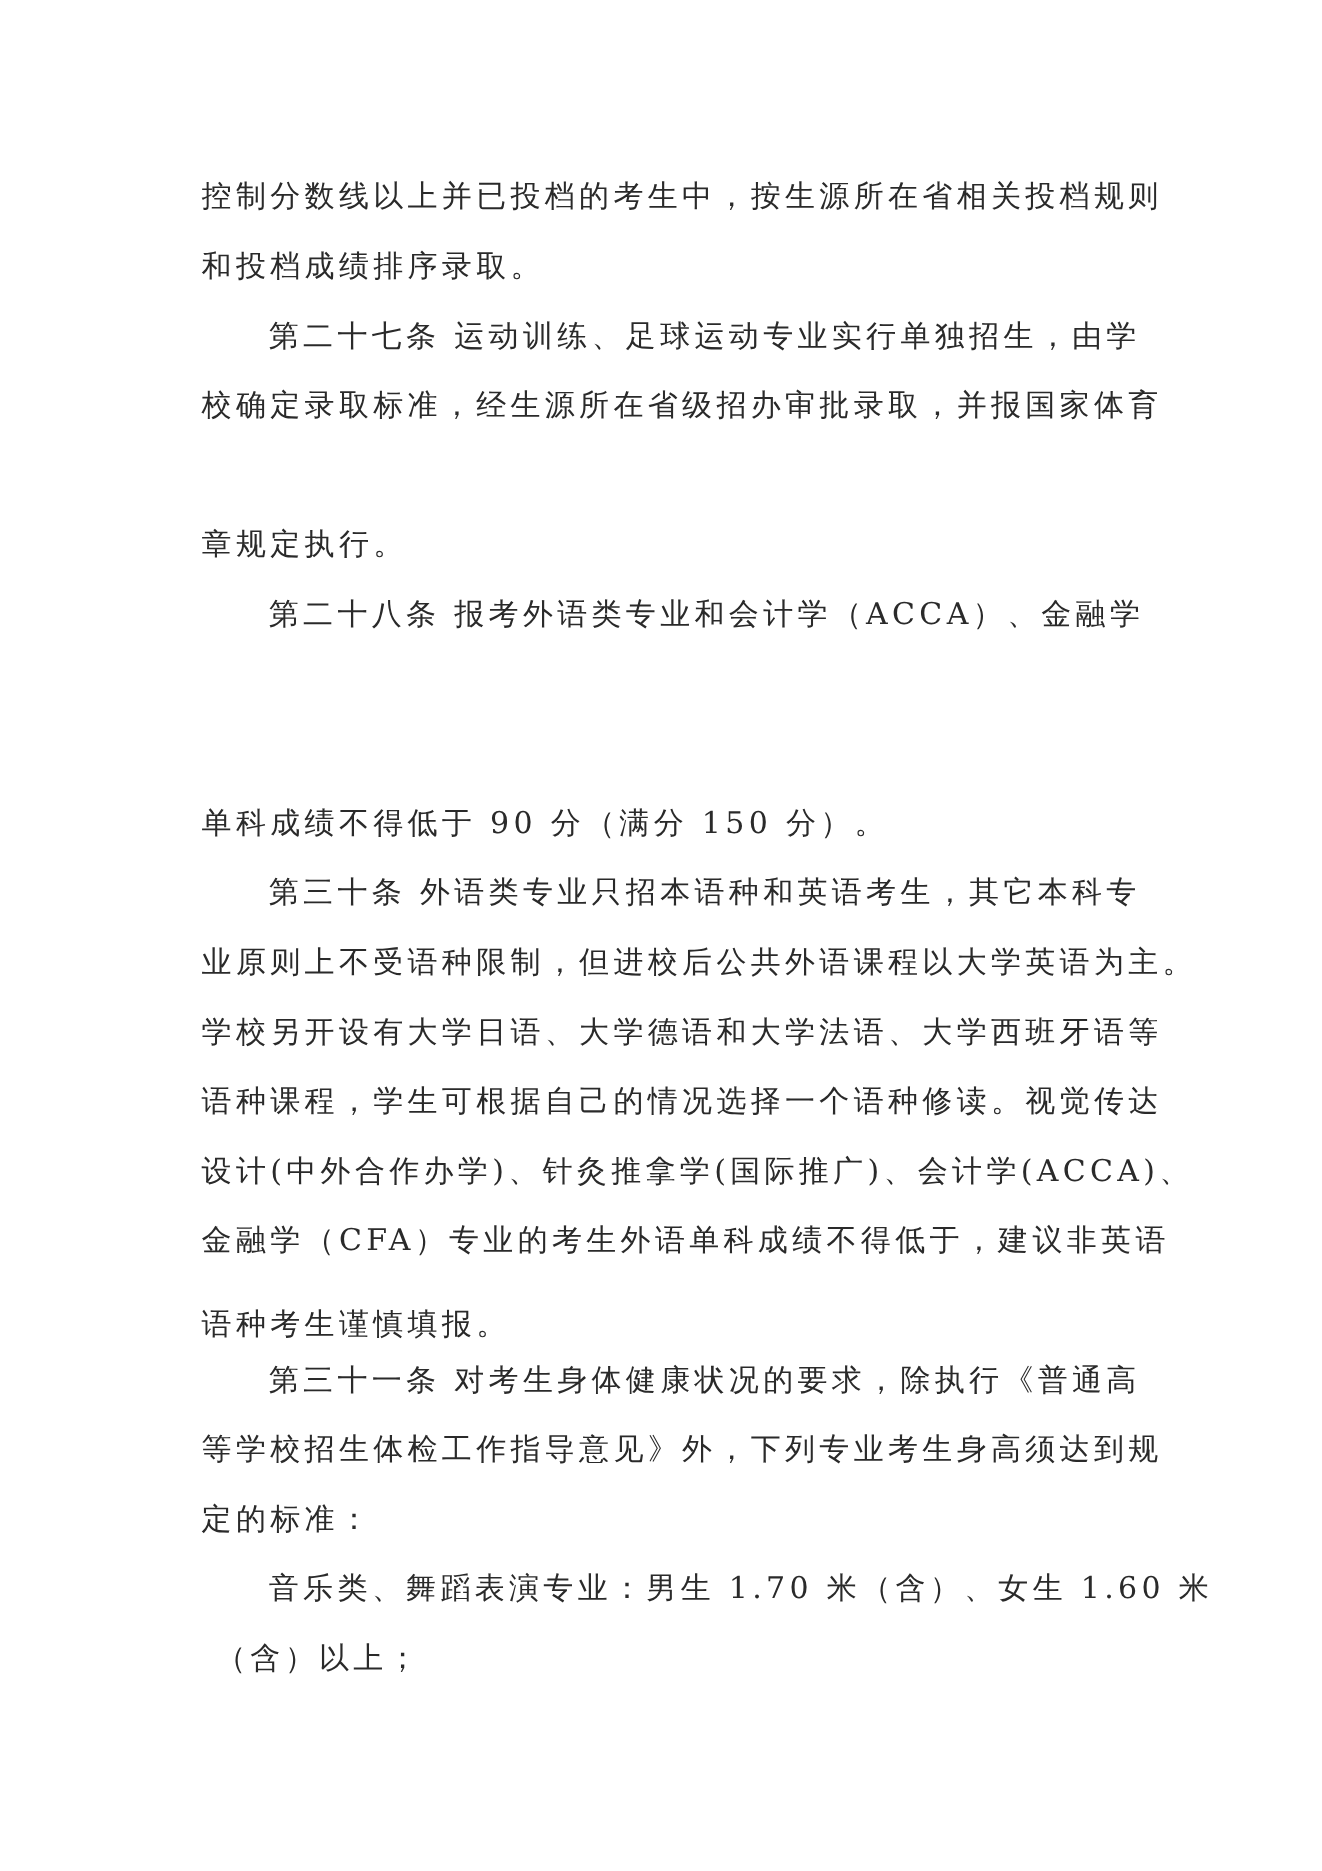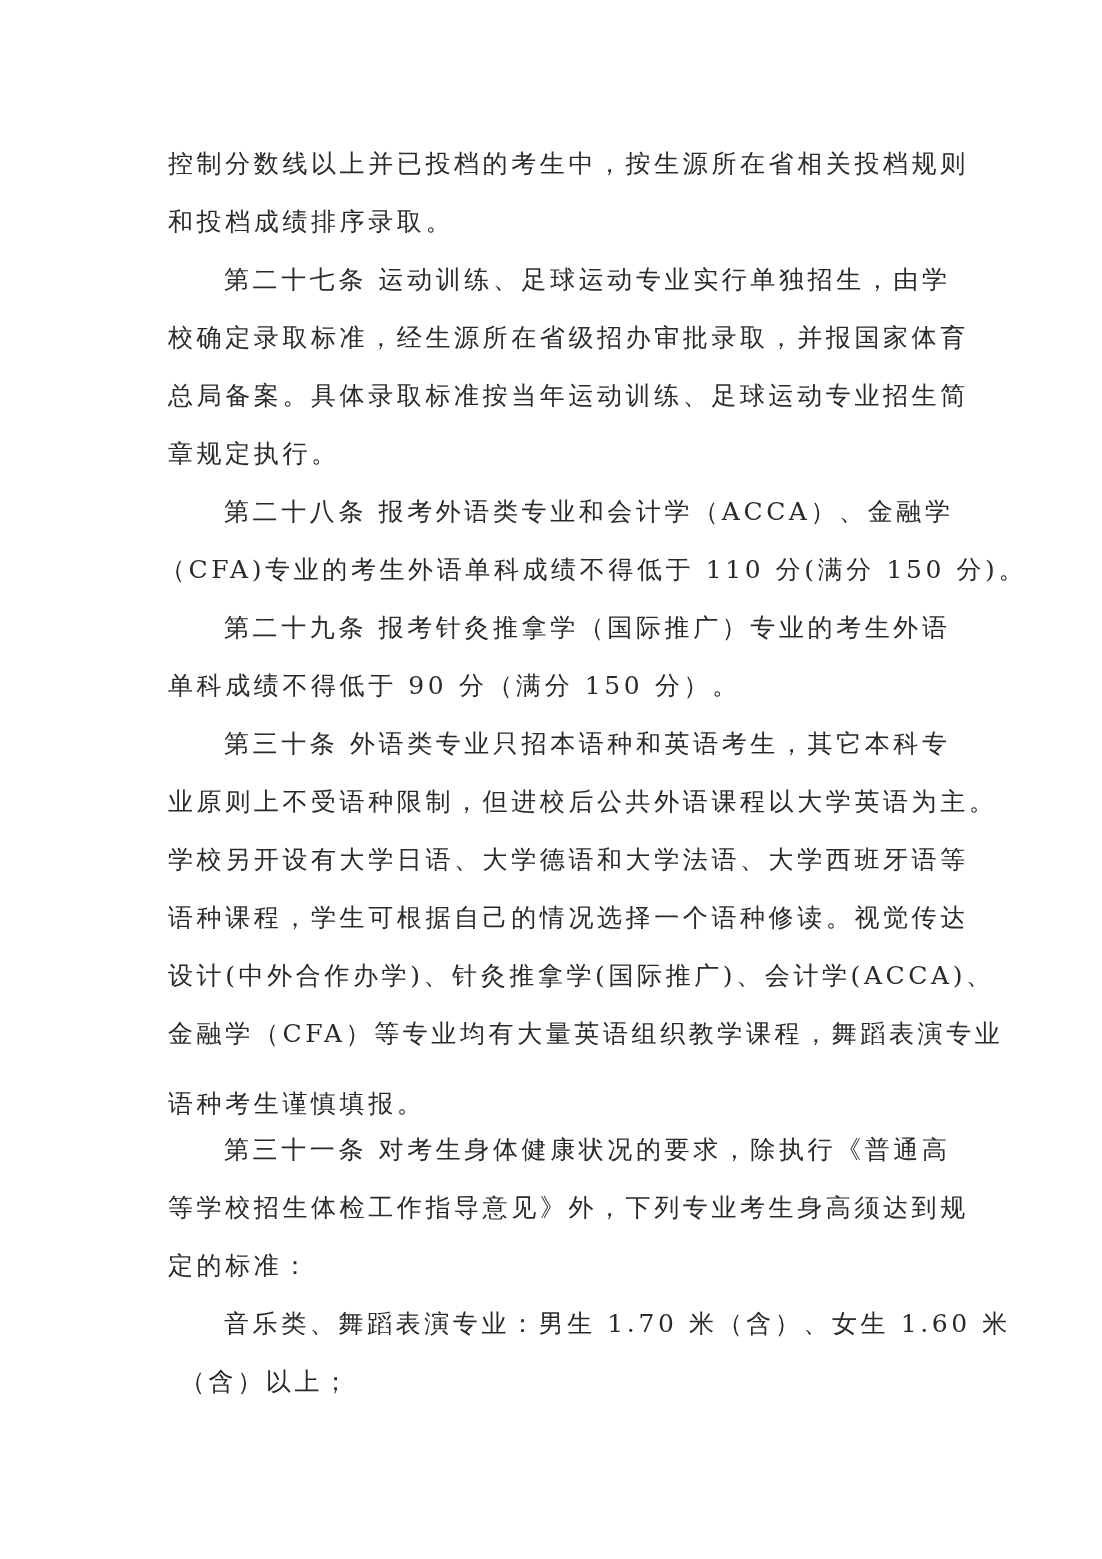--- a/index.html
+++ b/index.html
@@ -18,31 +18,28 @@
   .indent { left: 224px; }
 </style>
 </head>
 <body>
 
 <div class="page">
   <div class="line" style="top:148px">控制分数线以上并已投档的考生中，按生源所在省相关投档规则</div>
   <div class="line" style="top:206px">和投档成绩排序录取。</div>
   <div class="line indent" style="top:264px">第二十七条 运动训练、足球运动专业实行单独招生，由学</div>
   <div class="line" style="top:322px">校确定录取标准，经生源所在省级招办审批录取，并报国家体育</div>
-  <div class="line" style="top:380px">总局备案。具体录取标准按当年运动训练、足球运动专业招生简</div>
   <div class="line" style="top:438px">章规定执行。</div>
   <div class="line indent" style="top:496px">第二十八条 报考外语类专业和会计学（ACCA）、金融学</div>
-  <div class="line" style="top:554px; left:160px;">（CFA)专业的考生外语单科成绩不得低于 110 分(满分 150 分)。</div>
-  <div class="line indent" style="top:612px">第二十九条 报考针灸推拿学（国际推广）专业的考生外语</div>
   <div class="line" style="top:670px">单科成绩不得低于 90 分（满分 150 分）。</div>
   <div class="line indent" style="top:728px">第三十条 外语类专业只招本语种和英语考生，其它本科专</div>
   <div class="line" style="top:844px">学校另开设有大学日语、大学德语和大学法语、大学西班牙语等</div>
   <div class="line" style="top:786px">业原则上不受语种限制，但进校后公共外语课程以大学英语为主。</div>
   <div class="line" style="top:902px">语种课程，学生可根据自己的情况选择一个语种修读。视觉传达</div>
   <div class="line" style="top:960px">设计(中外合作办学)、针灸推拿学(国际推广)、会计学(ACCA)、</div>
-  <div class="line" style="top:1018px">金融学（CFA）等专业均有大量英语组织教学课程，舞蹈表演专业</div>
+  <div class="line" style="top:1018px">金融学（CFA）专业的考生外语单科成绩不得低于，建议非英语</div>
   <div class="line" style="top:1088px">语种考生谨慎填报。</div>
   <div class="line indent" style="top:1134px">第三十一条 对考生身体健康状况的要求，除执行《普通高</div>
   <div class="line" style="top:1192px">等学校招生体检工作指导意见》外，下列专业考生身高须达到规</div>
   <div class="line" style="top:1250px">定的标准：</div>
   <div class="line indent" style="top:1308px">音乐类、舞蹈表演专业：男生 1.70 米（含）、女生 1.60 米</div>
   <div class="line" style="top:1366px; left:160px;margin-left:20px;">（含）以上；</div>
 </div>
 
 </body></html>

